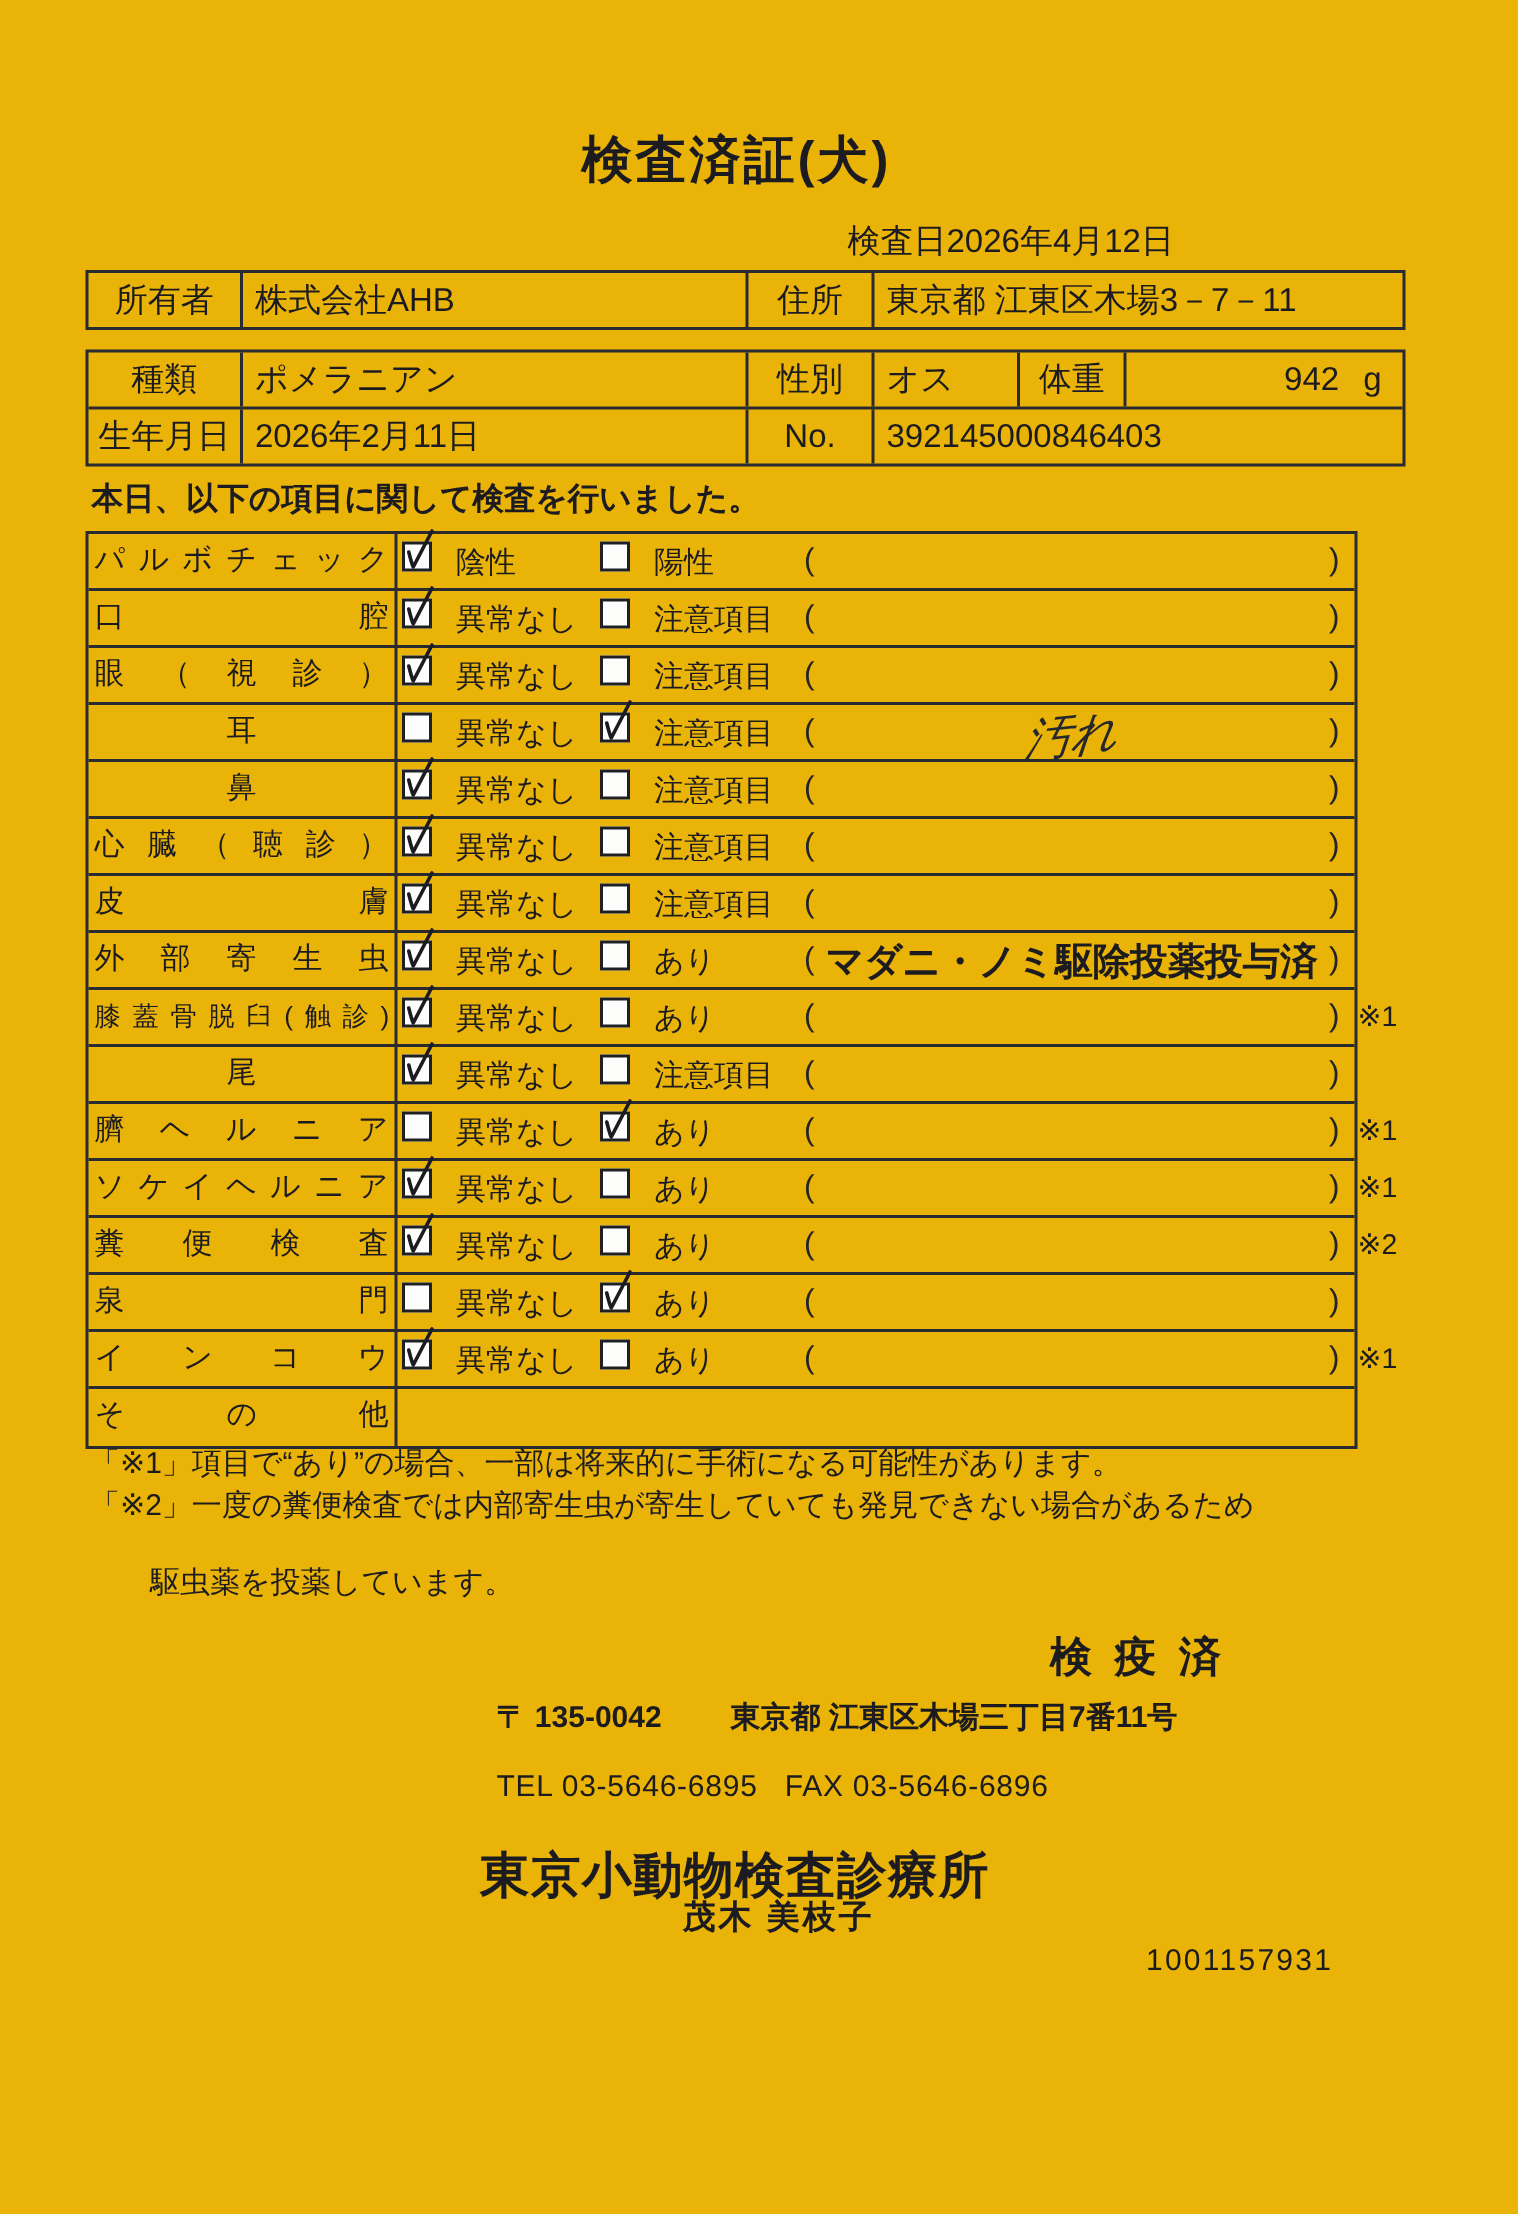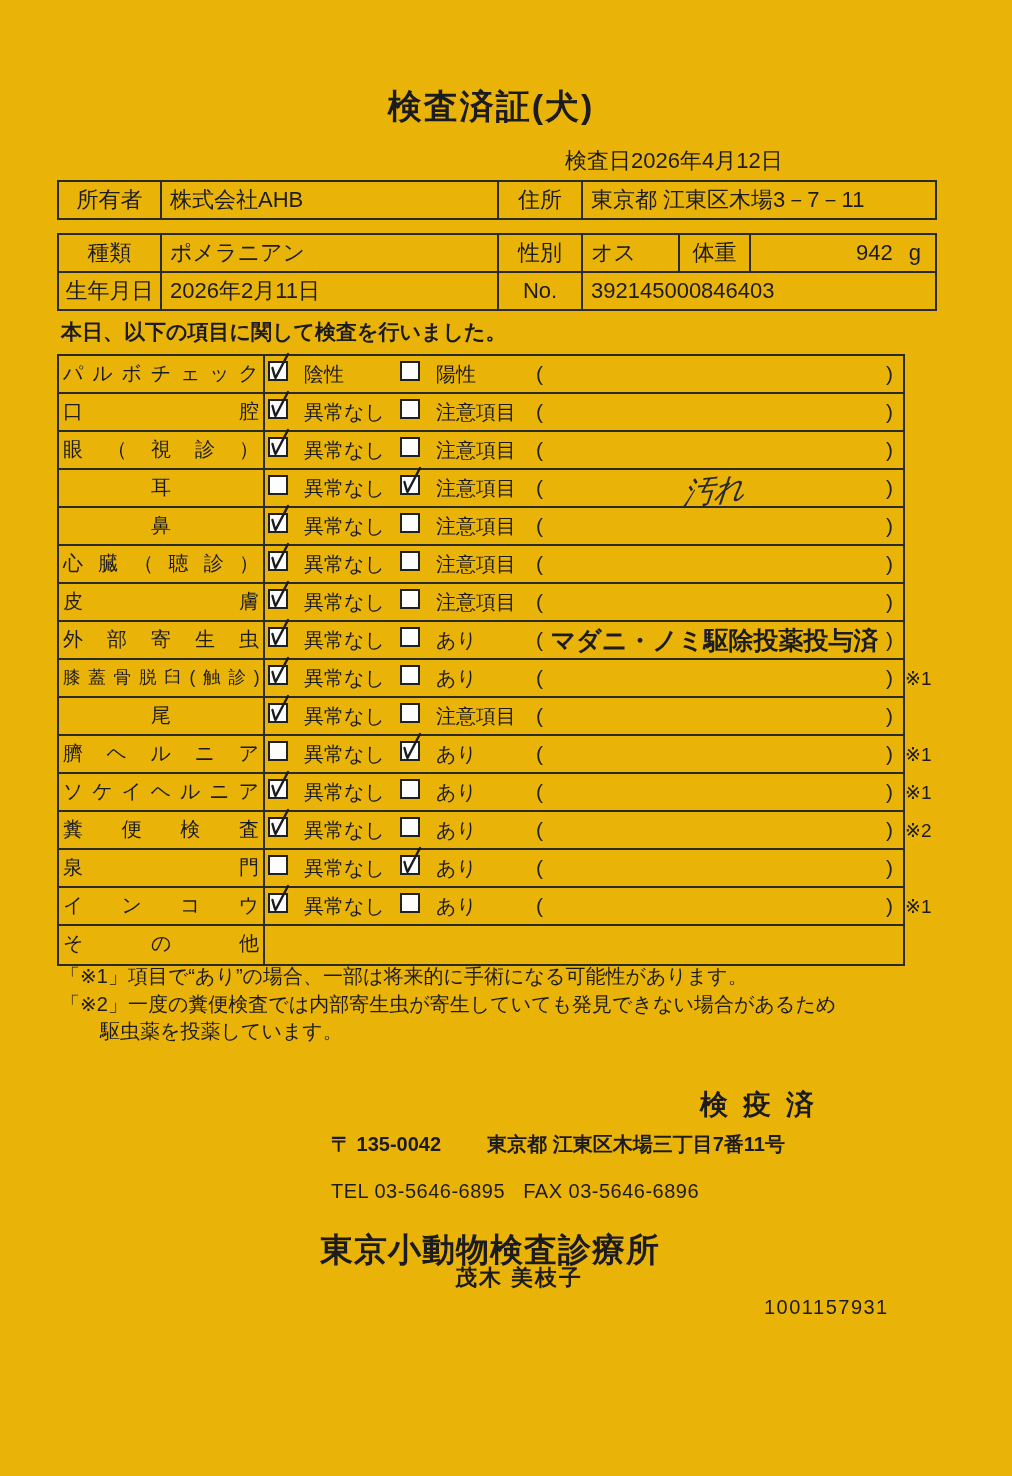--- a/index.html
+++ b/index.html
@@ -57,21 +57,21 @@
   .paren{color:#232428;}
   .paren-content{flex:1; text-align:center;}
   .paren-content.printed{font-size:25px; font-weight:700; letter-spacing:0px; white-space:nowrap;}
   .paren-content.handwritten{
     font-family:"DejaVu Serif","Liberation Serif",serif; font-style:italic; font-weight:500;
     font-size:31px; transform:rotate(-6deg) skewX(-12deg); margin-top:6px; color:#27282c;
   }
   .rnote{position:absolute; right:-46px; top:7px; width:44px; font-size:19px; font-weight:500;}
   
   .footnotes{position:absolute; top:963px; left:60px; font-size:20px; font-weight:500; line-height:27.5px;}
-  .footnotes .indent{padding-left:40px;}
+  .footnotes .indent{padding-left:40px;margin-top:24px;}
   .disclaimer{position:absolute; top:1049px; left:61px; font-size:22.5px; font-weight:700; line-height:30.5px;}
   .stamp{position:absolute; top:1086px; left:700px; font-size:28px; font-weight:600; letter-spacing:15px; white-space:nowrap;}
   .postal{position:absolute; top:1131px; left:331px; display:flex; gap:46px; font-size:20px; font-weight:600; white-space:nowrap;}
   .telfax{position:absolute; top:1180px; left:331px; font-size:20px; font-weight:500; white-space:pre; letter-spacing:0.5px;}
   .clinic-name{position:absolute; top:1228px; left:320px; font-size:33px; font-weight:600; letter-spacing:1px;}
   .vet-name{position:absolute; top:1263px; left:455px; font-size:22px; font-weight:600; letter-spacing:2px;}
   .serial{position:absolute; top:1296px; left:764px; font-size:20px; letter-spacing:1.5px;}
 </style>
 </head>
 <body>

